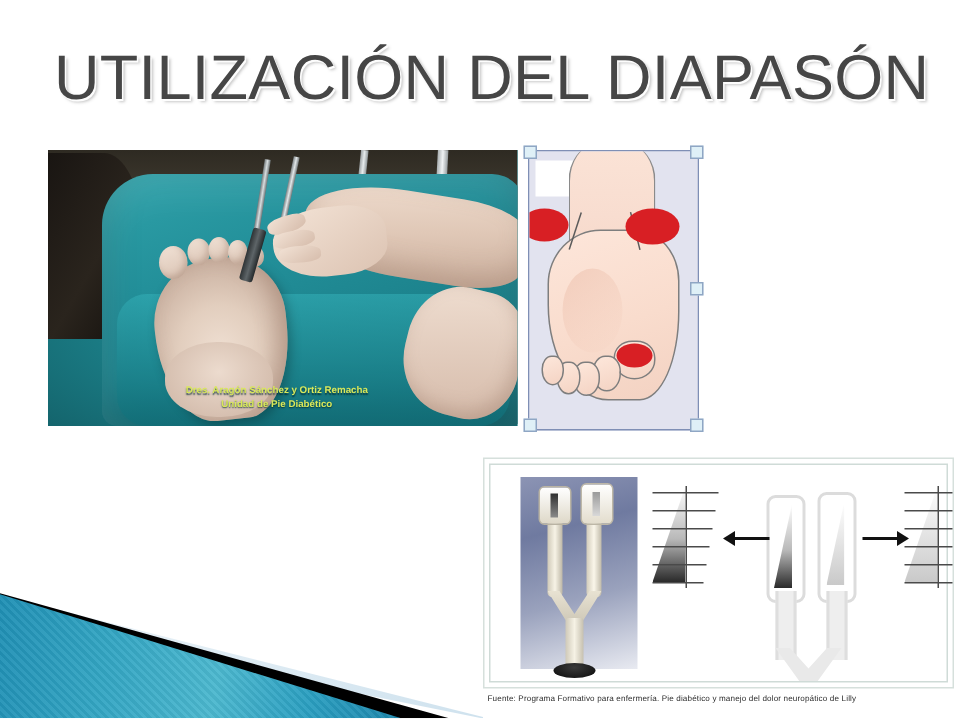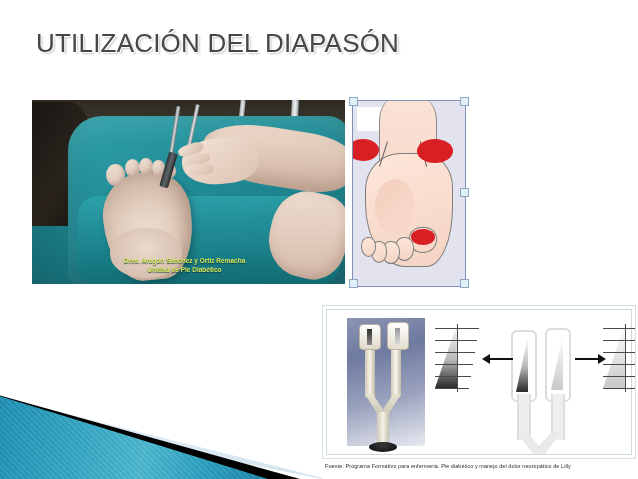--- a/index.html
+++ b/index.html
@@ -8,21 +8,21 @@
     background:#ffffff;
     font-family:"Liberation Sans", sans-serif;
     overflow:hidden;
     position:relative;
   }
   .slide{position:absolute;inset:0;background:#fff;overflow:hidden;}
 
   
   .title{
     position:absolute;left:36px;top:28px;
-    font-size:26px;
+    font-size:42px;
     font-weight:400;
     letter-spacing:.2px;
     color:#464646;
     text-shadow:1px 1px 0 rgba(255,255,255,.95), 2px 2px 2px rgba(130,130,130,.45);
     white-space:nowrap;
   }
 
   
   .photo{
     position:absolute;left:32px;top:100px;width:313px;height:184px;

